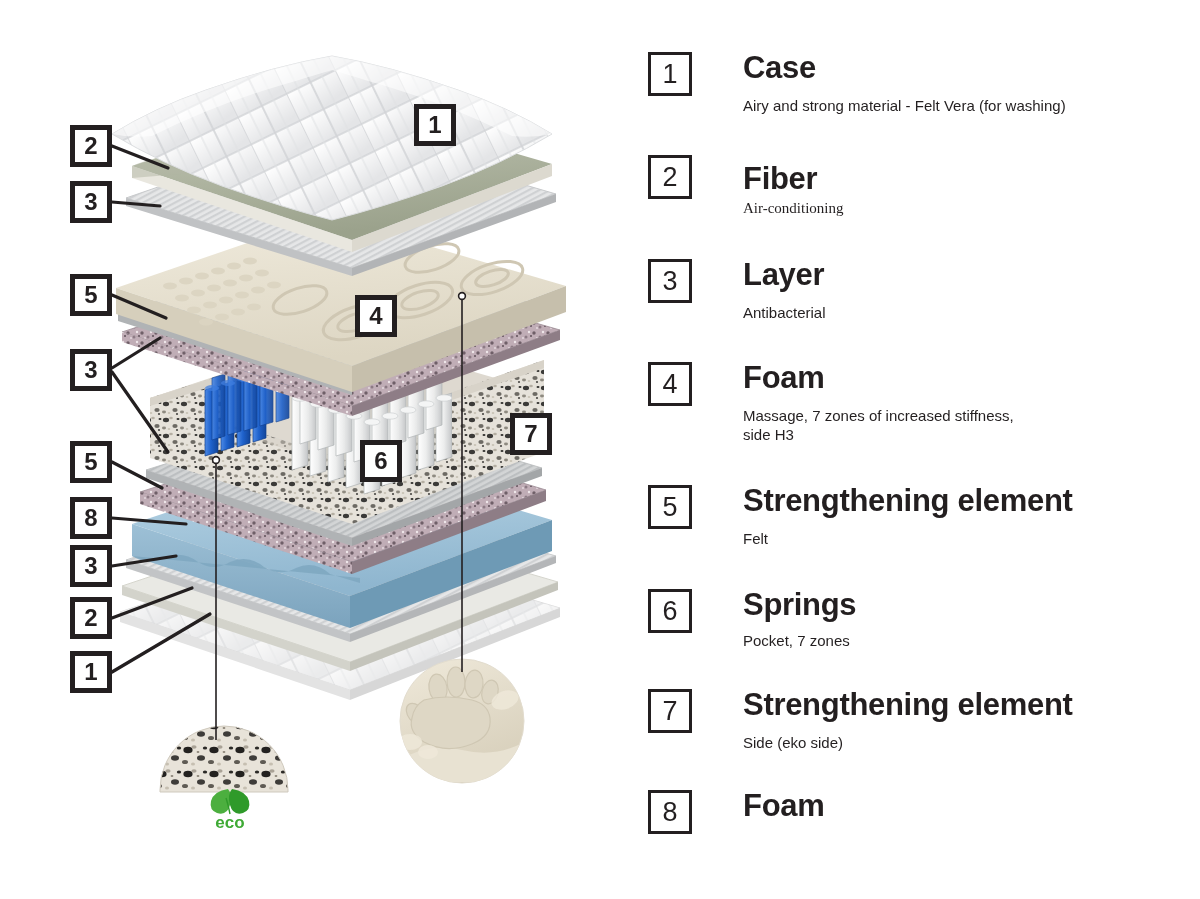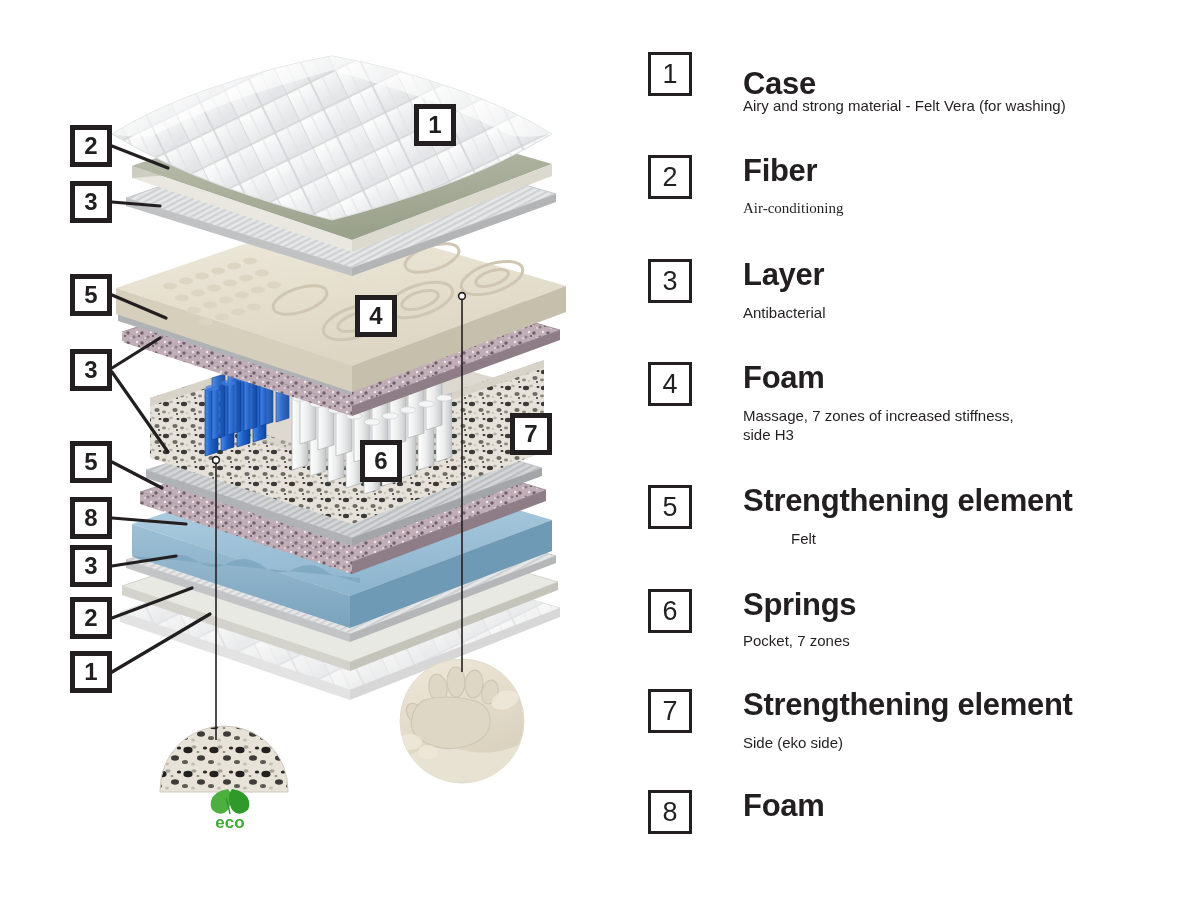--- a/index.html
+++ b/index.html
@@ -426,29 +426,29 @@
   <div class="cbox" style="left:510px;top:413px;">
       <span>7</span>
     </div>
 
   <div class="legend">
 
     <div class="legend-row" style="height:105px;">
       <div class="lg-box" style="top:8px;">
           <span>1</span>
         </div>
-      <div class="lg-title" style="top:22px;">Case</div>
+      <div class="lg-title" style="top:6px;">Case</div>
       <div class="lg-desc" style="top:52px;">Airy and strong material - Felt Vera (for washing)</div>
     </div>
 
     <div class="legend-row" style="height:104px;">
       <div class="lg-box" style="top:6px;">
           <span>2</span>
         </div>
-      <div class="lg-title" style="top:4px;">Fiber</div>
+      <div class="lg-title" style="top:12px;">Fiber</div>
       <div class="lg-desc" style="top:50px;font-family:Liberation Serif, serif;">Air-conditioning</div>
     </div>
 
     <div class="legend-row" style="height:103px;">
       <div class="lg-box" style="top:6px;">
           <span>3</span>
         </div>
       <div class="lg-title" style="top:4px;">Layer</div>
       <div class="lg-desc" style="top:50px;"> Antibacterial</div>
     </div>
@@ -460,21 +460,21 @@
       <div class="lg-title" style="top:4px;">Foam</div>
       <div class="lg-desc" style="top:50px;">Massage, 7 zones of increased stiffness,
  side H3</div>
     </div>
 
     <div class="legend-row" style="height:104px;">
       <div class="lg-box" style="top:6px;">
           <span>5</span>
         </div>
       <div class="lg-title" style="top:4px;">Strengthening element</div>
-      <div class="lg-desc" style="top:50px;margin-left:48px;">Felt</div>
+      <div class="lg-desc" style="top:50px;">Felt</div>
     </div>
 
     <div class="legend-row" style="height:100px;">
       <div class="lg-box" style="top:6px;">
           <span>6</span>
         </div>
       <div class="lg-title" style="top:4px;">Springs</div>
       <div class="lg-desc" style="top:48px;">Pocket, 7 zones</div>
     </div>
 

